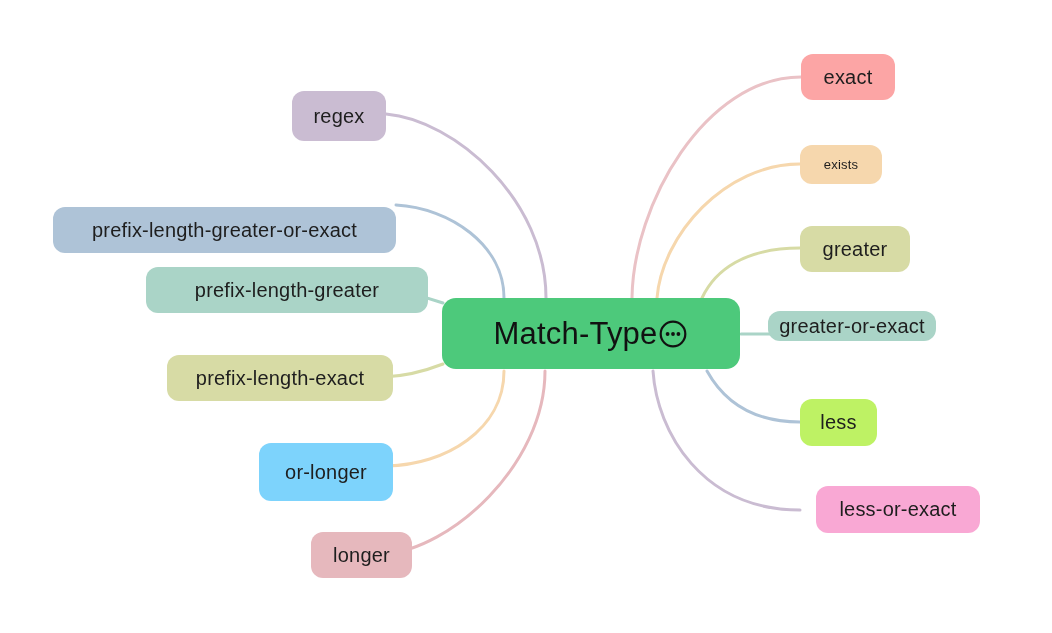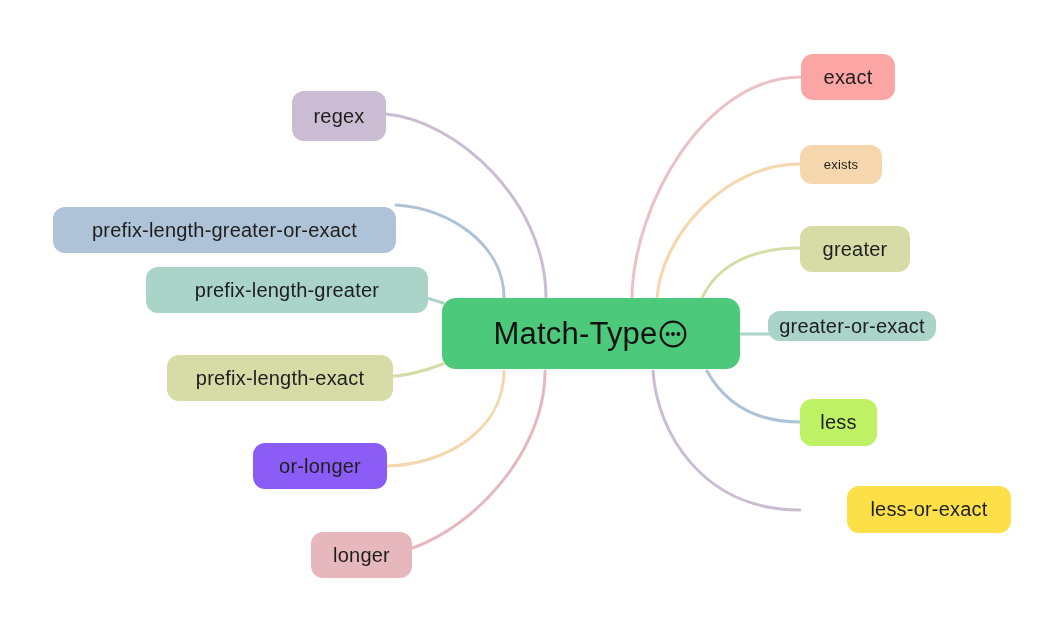--- a/index.html
+++ b/index.html
@@ -75,21 +75,21 @@
   </svg>
 
   <div class="node" style="left: 292px; top: 91px; width: 94px; height: 50px; background: rgb(202, 188, 210);">regex</div>
 
   <div class="node" style="left: 53px; top: 182px; width: 343px; height: 46px; background: rgb(174, 195, 215); margin-top: 25px;">prefix-length-greater-or-exact</div>
 
   <div class="node" style="left: 146px; top: 267px; width: 282px; height: 46px; background: rgb(170, 212, 199);">prefix-length-greater</div>
 
   <div class="node" style="left: 158px; top: 355px; width: 226px; height: 46px; background: rgb(215, 219, 165); margin-left: 9px;">prefix-length-exact</div>
 
-  <div class="node" style="left: 253px; top: 443px; width: 134px; height: 46px; background: #8b5cf6;">or-longer</div>
+  <div class="node" style="left: 259px; top: 443px; width: 134px; height: 58px; background: #7dd3fc;">or-longer</div>
 
   <div class="node" style="left: 283px; top: 532px; width: 101px; height: 46px; background: rgb(230, 184, 189); margin-left: 28px;">longer</div>
 
   <div class="node central" style="left: 442px; top: 298px; width: 298px; height: 71px; background: rgb(77, 201, 123);">
     <span>Match-Type</span>
     <span class="icon">
       <svg width="30" height="30" viewBox="0 0 30 30" aria-hidden="true">
         <circle cx="15" cy="15" r="12.3" fill="none" stroke="#111111" stroke-width="2.2"></circle>
         <circle cx="9.6" cy="15" r="1.9" fill="#111111"></circle>
         <circle cx="15" cy="15" r="1.9" fill="#111111"></circle>
@@ -101,15 +101,15 @@
   <div class="node" style="left: 801px; top: 54px; width: 94px; height: 46px; background: #fca5a5;">exact</div>
 
   <div class="node small" style="left: 800px; top: 145px; width: 82px; height: 39px; background: rgb(246, 215, 173);">exists</div>
 
   <div class="node" style="left: 800px; top: 226px; width: 110px; height: 46px; background: rgb(215, 219, 165); text-align: center;">greater</div>
 
   <div class="node" style="left: 768px; top: 311px; width: 168px; height: 30px; background: rgb(170, 212, 199);">greater-or-exact</div>
 
   <div class="node" style="left: 800px; top: 399px; width: 77px; height: 47px; background: #bef264;">less</div>
 
-  <div class="node" style="left: 847px; top: 486px; width: 164px; height: 47px; background: #fde047;">less-or-exact</div>
+  <div class="node" style="left: 816px; top: 486px; width: 164px; height: 47px; background: #f9a8d4;">less-or-exact</div>
 
 </div>
 
 </body></html>

